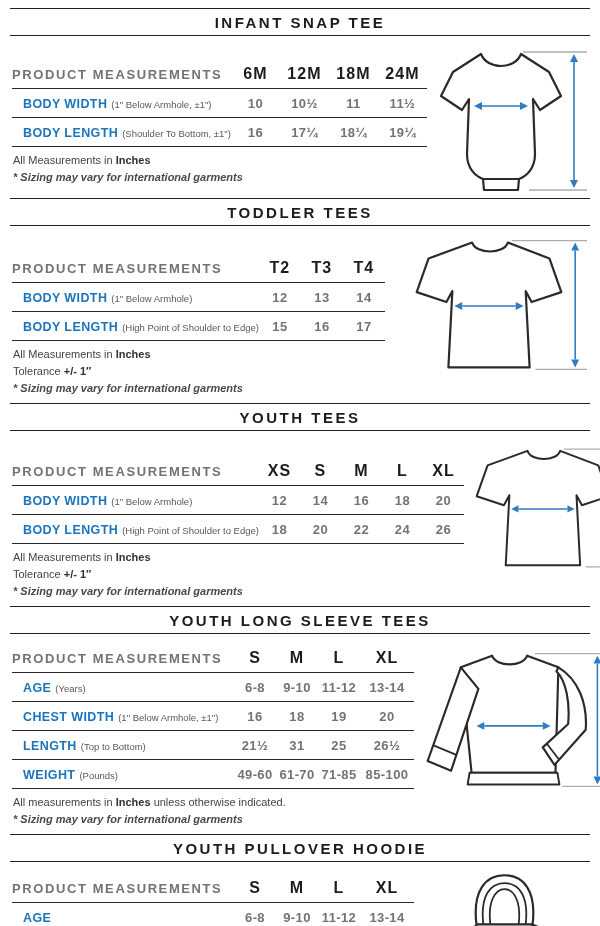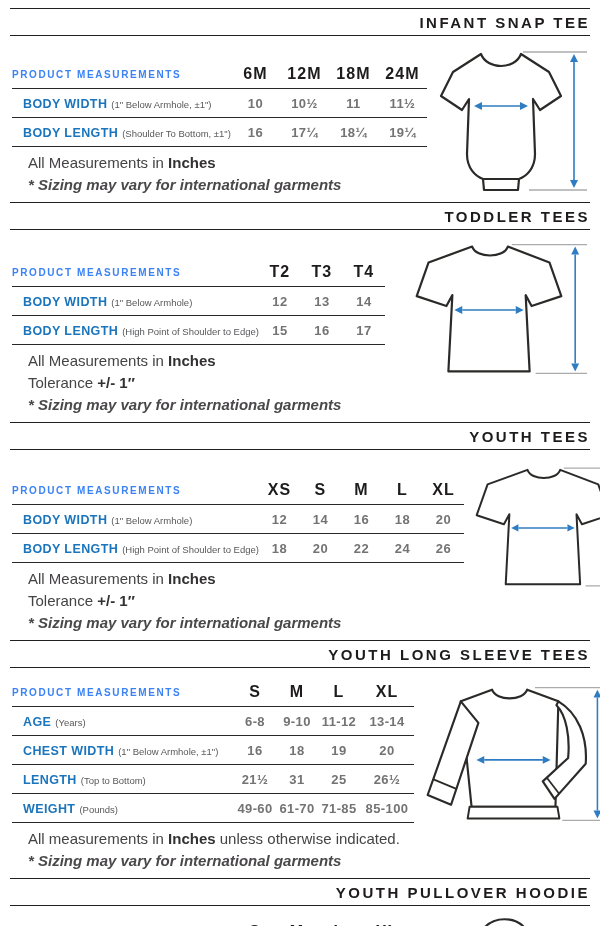--- a/index.html
+++ b/index.html
@@ -1,32 +1,32 @@
 <!DOCTYPE html>
 <html><head>
 <meta charset="utf-8">
 <style>
   html,body{margin:0;padding:0;background:#ffffff;}
   body{width:600px;height:926px;overflow:hidden;font-family:"Liberation Sans",sans-serif;color:#231f20;}
   .page{padding-top:8px;}
   .sec{margin-bottom:4px;}
-  .titlebar{margin:0 10px;border-top:1.5px solid #221f20;border-bottom:1.5px solid #221f20;text-align:right;padding:5px 0 4px;}
+  .titlebar{margin:0 10px;border-top:1.5px solid #221f20;border-bottom:1.5px solid #221f20;text-align:center;padding:5px 0 4px;}
   .title{margin:0;font-size:15px;font-weight:bold;letter-spacing:2.5px;color:#1d1b1c;}
   .content{display:flex;align-items:flex-start;padding:0 6px 0 12px;}
   .tablewrap{flex:0 0 auto;}
   table.meas{border-collapse:collapse;table-layout:fixed;}
   table.meas th,table.meas td{padding:5px 0 5px;border-bottom:1.6px solid #2a2729;vertical-align:middle;}
-  th.hdr{text-align:left;font-size:10px;font-weight:bold;letter-spacing:1.6px;color:#3b82f6;white-space:nowrap;}
+  th.hdr{text-align:left;font-size:13px;font-weight:bold;letter-spacing:1.6px;color:#737373;white-space:nowrap;}
   th.colh{text-align:center;font-size:16px;font-weight:bold;letter-spacing:1px;color:#1d1b1c;}
   td.lbl{text-align:left;white-space:nowrap;overflow:hidden;}
   .rowname{color:#1b75bc;font-weight:bold;font-size:12.5px;letter-spacing:.4px;margin-left:11px;}
   .note{color:#57585a;font-size:9.5px;margin-left:4px;}
   td.val{color:#737373;font-weight:bold;font-size:13px;text-align:center;letter-spacing:.4px;}
   .fns{margin-top:7px;}
-  .fn{margin:0 0 5px 16px;font-size:15px;color:#454345;}
+  .fn{margin:0 0 5px 1px;font-size:11px;color:#454345;}
   .fn b{color:#333132;}
   .fn-italic{font-style:italic;font-weight:bold;color:#4a484a;}
   .fig{margin-left:auto;flex:0 0 auto;}
   svg{display:block;}
   
   .s1 .tablewrap{padding-top:24px;} .s1 .fig{padding-top:6px;margin-right:2px;}
   .s2 .tablewrap{padding-top:28px;} .s2 .fig{padding-top:8px;}
   .s3 .tablewrap{padding-top:26px;} .s3 .fig{padding-top:6px;}
   .s4 .tablewrap{padding-top:10px;} .s4 .fig{padding-top:12px;}
   .s5 .tablewrap{padding-top:12px;} .s5 .fig{padding-top:10px;}

